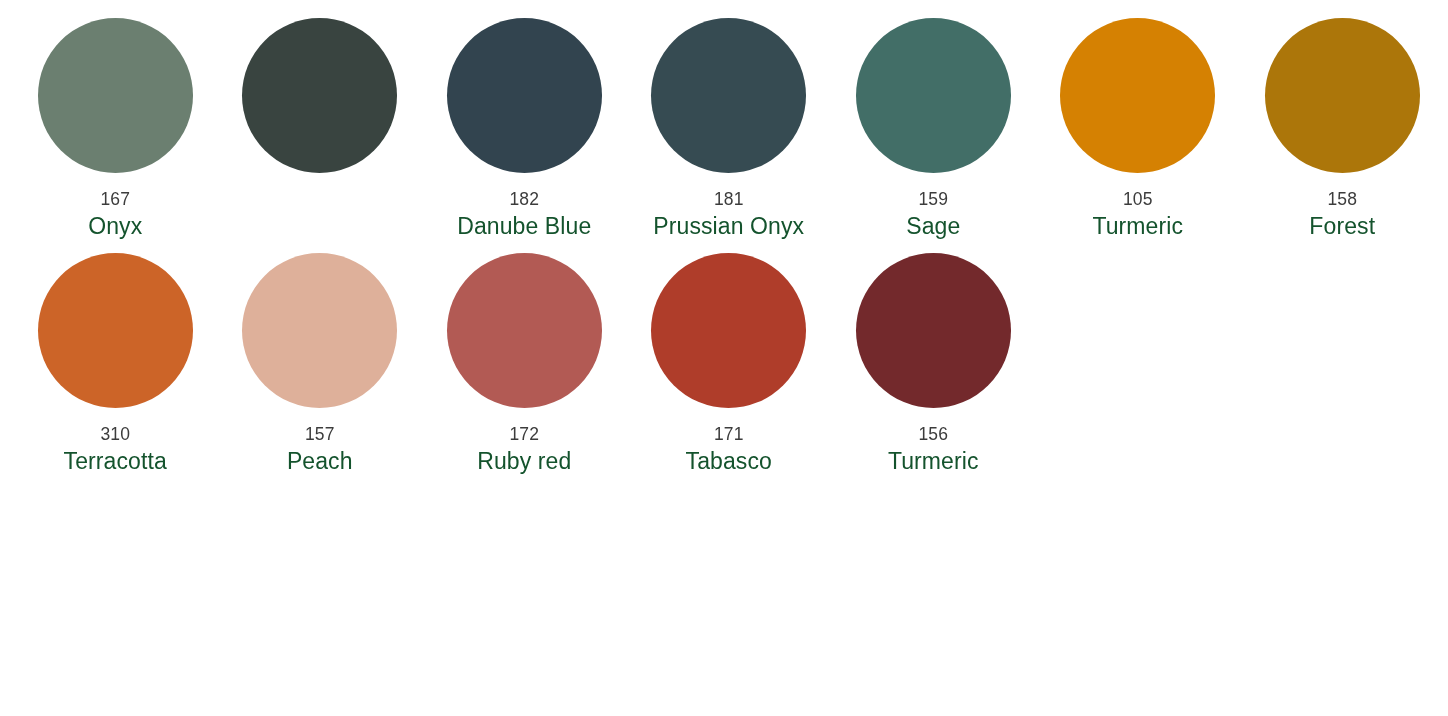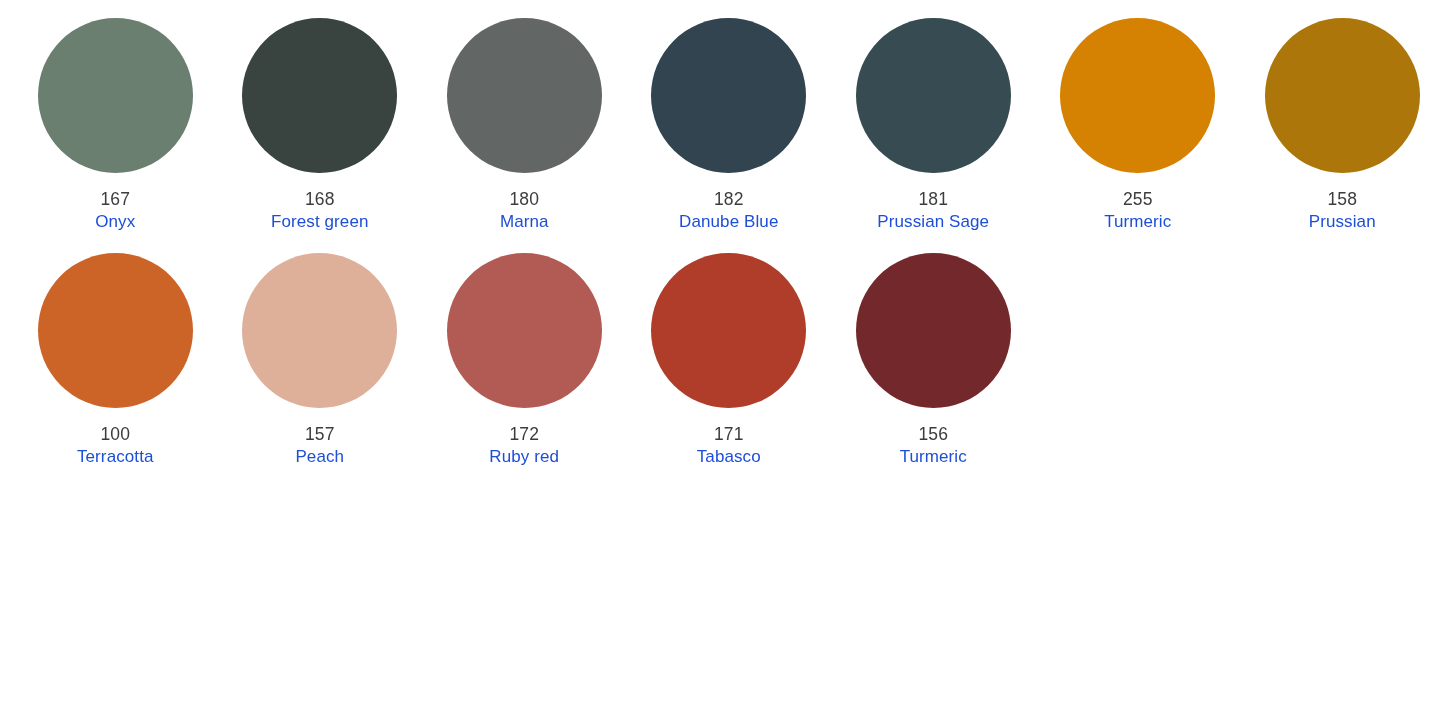--- a/index.html
+++ b/index.html
@@ -48,83 +48,79 @@
     font-weight: 300;
     letter-spacing: 0.1px;
   }
   .swatch-code {
     display: block;
     font-size: 17.5px;
     color: #3c3c3c;
   }
   .swatch-name {
     display: block;
-    font-size: 17px;
-    color: #1d4ed8;
+    font-size: 23px;
+    color: #14532d;
     white-space: nowrap;
   }
 </style>
 </head>
 <body>
 
 <div id="palette">
   <div class="swatch-grid">
       <div class="swatch">
         <div class="swatch-disc" style="background: rgb(107, 127, 112);"></div>
         <div class="swatch-caption">
           <span class="swatch-code">167</span>
           <span class="swatch-name">Onyx</span>
         </div>
       </div>
       <div class="swatch">
         <div class="swatch-disc" style="background: rgb(57, 68, 64);"></div>
-        <div class="swatch-caption">
-          <span class="swatch-code">168</span>
-          <span class="swatch-name">Forest green</span>
-        </div>
-      </div>
-      <div class="swatch">
-        <div class="swatch-disc" style="background: rgb(98, 103, 102);"></div>
-        <div class="swatch-caption">
-          <span class="swatch-code">180</span>
-          <span class="swatch-name">Marna</span>
-        </div>
       </div>
       <div class="swatch">
         <div class="swatch-disc" style="background: rgb(50, 68, 79);"></div>
         <div class="swatch-caption">
           <span class="swatch-code">182</span>
           <span class="swatch-name">Danube Blue</span>
         </div>
       </div>
       <div class="swatch">
         <div class="swatch-disc" style="background: rgb(54, 75, 82);"></div>
         <div class="swatch-caption">
           <span class="swatch-code">181</span>
-          <span class="swatch-name">Prussian Sage</span>
+          <span class="swatch-name">Prussian Onyx</span>
+        </div>
+      </div>
+      <div class="swatch">
+        <div class="swatch-disc" style="background: rgb(66, 110, 103);"></div>
+        <div class="swatch-caption">
+          <span class="swatch-code">159</span>
+          <span class="swatch-name">Sage</span>
         </div>
       </div>
       <div class="swatch">
         <div class="swatch-disc" style="background: rgb(213, 129, 2);"></div>
         <div class="swatch-caption">
-          <span class="swatch-code">255</span>
+          <span class="swatch-code">105</span>
           <span class="swatch-name">Turmeric</span>
         </div>
       </div>
       <div class="swatch">
         <div class="swatch-disc" style="background: rgb(172, 118, 10);"></div>
         <div class="swatch-caption">
           <span class="swatch-code">158</span>
-          <span class="swatch-name">Prussian</span>
+          <span class="swatch-name">Forest</span>
         </div>
       </div>
       <div class="swatch">
         <div class="swatch-disc" style="background: rgb(204, 100, 40);"></div>
         <div class="swatch-caption">
-          <span class="swatch-code">100</span>
+          <span class="swatch-code">310</span>
           <span class="swatch-name">Terracotta</span>
         </div>
       </div>
       <div class="swatch">
         <div class="swatch-disc" style="background: rgb(222, 176, 154);"></div>
         <div class="swatch-caption">
           <span class="swatch-code">157</span>
           <span class="swatch-name">Peach</span>
         </div>
       </div>

